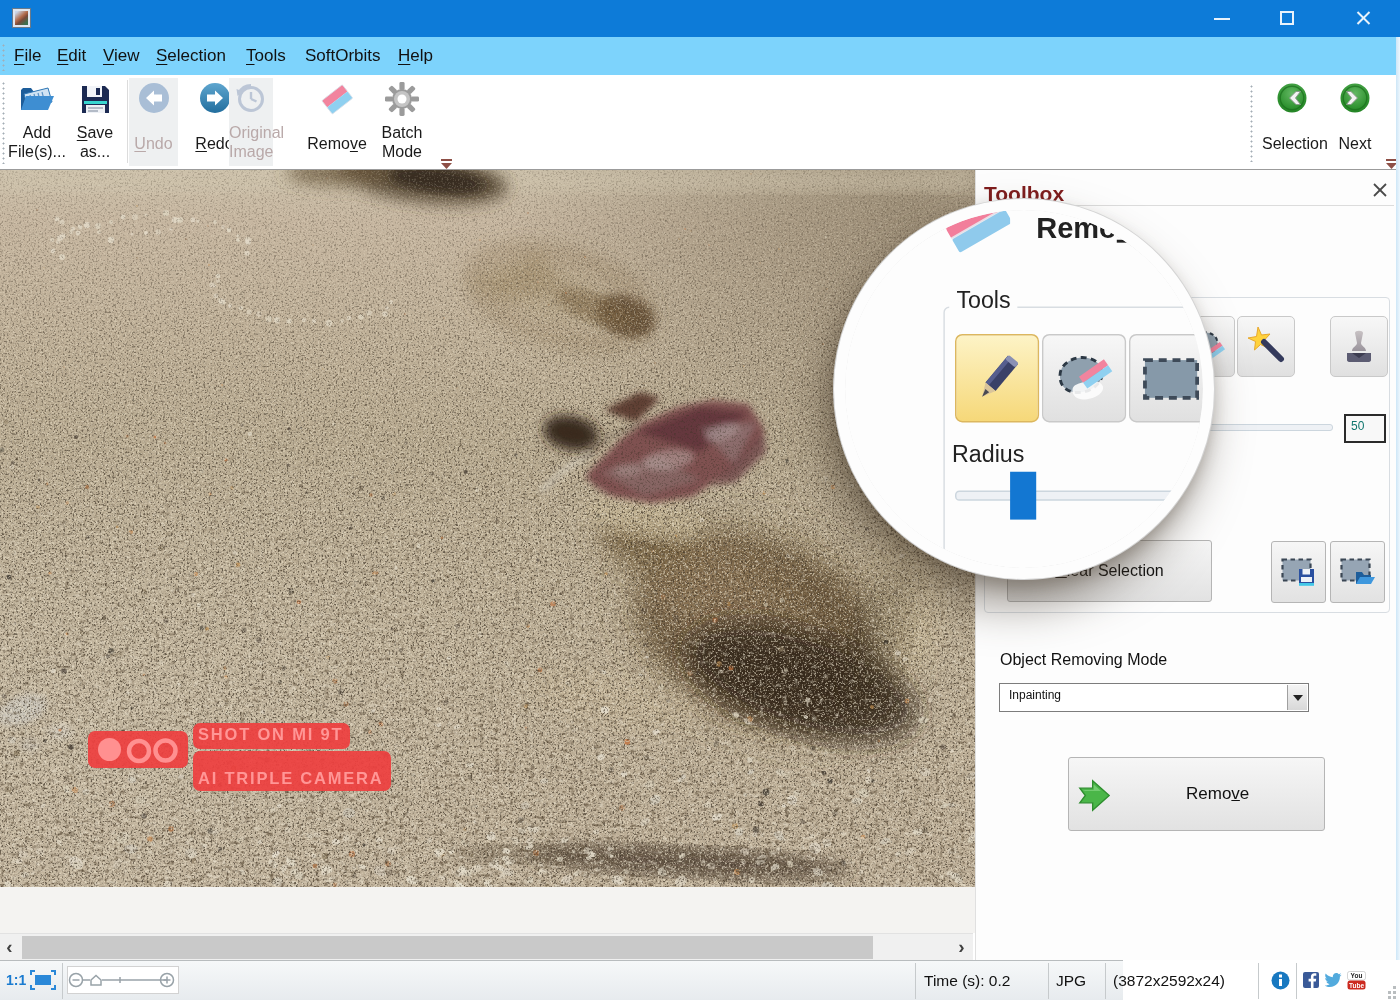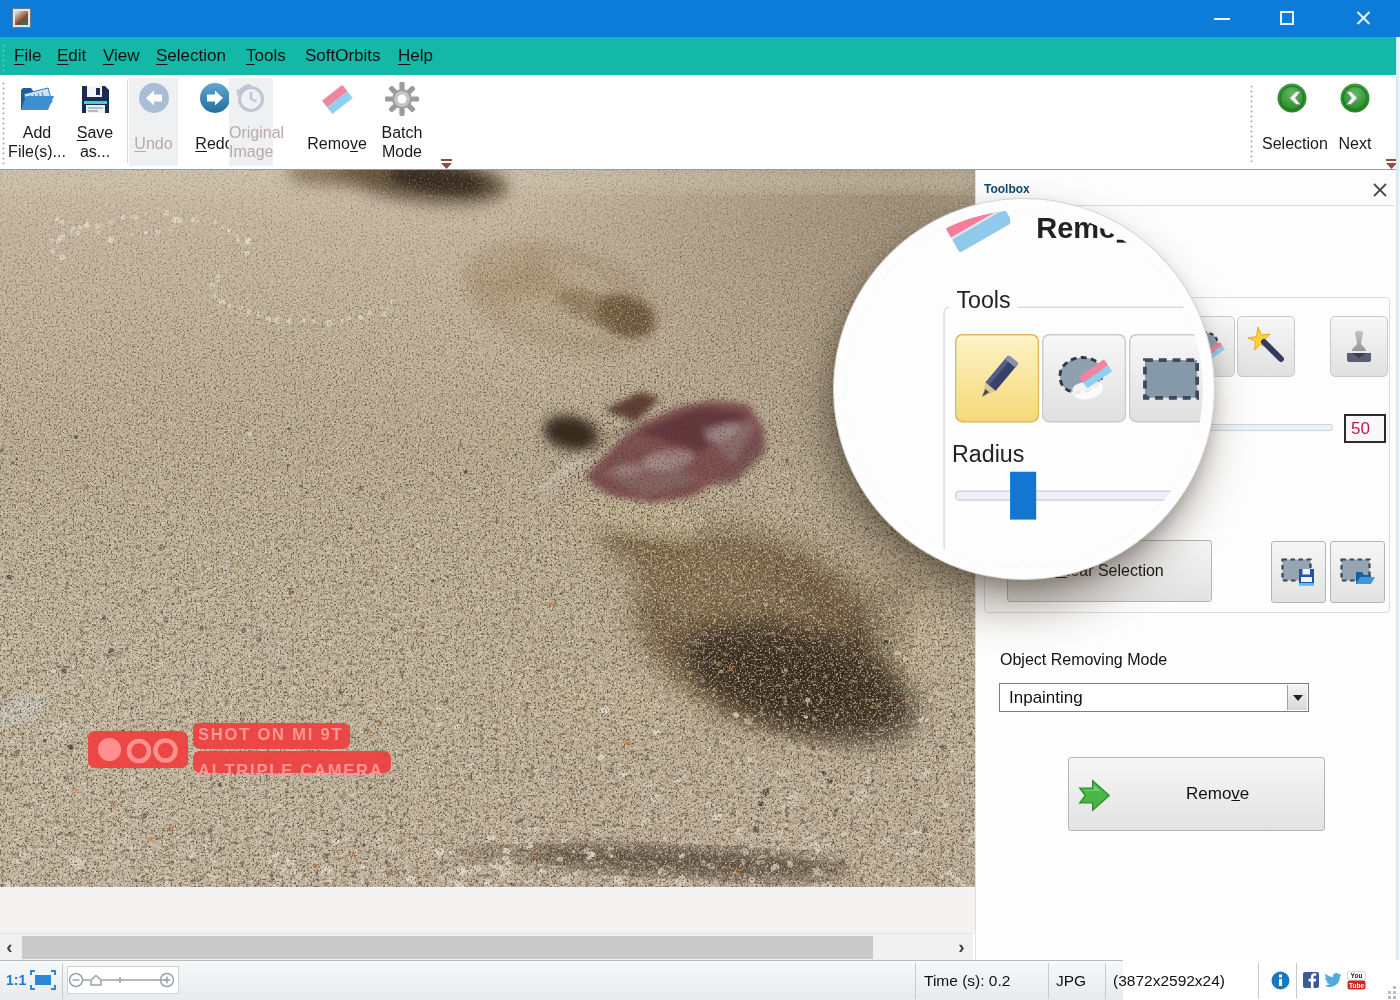--- a/index.html
+++ b/index.html
@@ -8,21 +8,21 @@
 
 .titlebar{position:absolute;left:0;top:0;width:1400px;height:37px;background:#0d7bd8;color:#fff}
 .titlebar .txt{position:absolute;left:37px;top:7px;font-size:17px;letter-spacing:.2px}
 .ticon{position:absolute;left:13px;top:9px;width:17px;height:18px;background:linear-gradient(140deg,#c9d6e8 10%,#b06a4a 45%,#7a4a3a 60%,#3e6e4e 85%);border:2px solid #dfe6ef;outline:1px solid #6a7a8a}
 .wbtn{position:absolute;top:0;height:37px;width:46px}
 .wline{position:absolute;left:15px;top:18px;width:16px;height:0;border-top:2px solid #e8f2fb}
 .wrect{position:absolute;left:16px;top:11px;width:14px;height:14px;border:2px solid #e8f2fb}
 .wx1,.wx2{position:absolute;left:15px;top:17px;width:17px;height:0;border-top:2px solid #e8f2fb}
 .wx1{transform:rotate(45deg)}.wx2{transform:rotate(-45deg)}
 
-.menubar{position:absolute;left:0;top:37px;width:1400px;height:38px;background:#14b8a6}
+.menubar{position:absolute;left:0;top:37px;width:1400px;height:38px;background:#7dd3fc}
 .menu{position:absolute;top:9px;font-size:17px;color:#111}
 .menu u{text-decoration-thickness:1px;text-underline-offset:3px}
 .grip{position:absolute;left:2px;width:3px;background-image:radial-gradient(circle,#a3adb5 0.9px,transparent 1.1px);background-size:3px 5px;background-repeat:repeat-y}
 
 .toolbar{position:absolute;left:0;top:75px;width:1400px;height:95px;background:#fff;border-bottom:1px solid #9b9b9b}
 .tbtn{position:absolute;top:3px;height:88px;text-align:center;font-size:16px;color:#1a1a1a}
 .tbtn .lbl{position:absolute;left:0;right:0;top:45px;line-height:19px}
 .tbtn .lbl1{position:absolute;left:0;right:0;top:57px}
 .tbtn.dis{background:#eef0f1}
 .tbtn.dis .lbl,.tbtn.dis .lbl1{color:#b9a9a9}
@@ -43,24 +43,24 @@
 .ssep{position:absolute;top:2px;width:1px;height:36px;background:#c6cacc}
 .stx{position:absolute;top:11px}
 
 .panel{position:absolute;left:975px;top:170px;width:425px;height:790px;background:#fdfdfd;border-left:1px solid #e0e0e0}
 .pedge{position:absolute;left:1396px;top:37px;width:4px;height:923px;background:linear-gradient(90deg,#cde6f7,#eef7fd)}
 .gbox{position:absolute;border:1px solid #d8dde2;border-radius:4px}
 .toolb{position:absolute;width:58px;height:61px;border:1px solid #c9c9c9;border-radius:5px;background:linear-gradient(#f7f7f7,#e0e0e0)}
 .toolb.sel{background:linear-gradient(#fdf3c6,#f6d879);border-color:#dcb75f}
 .toolb svg{position:absolute;left:50%;top:50%;transform:translate(-50%,-50%)}
 .btn{position:absolute;border:1px solid #b5b5b5;border-radius:3px;background:linear-gradient(#f6f6f6,#e2e2e2);font-size:16px;color:#111;text-align:center}
-.inp50{position:absolute;left:1344px;top:414px;width:42px;height:29px;border:2px solid #2b2b2b;background:#f8f8f8;font-size:17px;padding:3px 0 0 5px;color:#be185d}
+.inp50{position:absolute;left:1344px;top:414px;width:42px;height:29px;border:2px solid #2b2b2b;background:#f8f8f8;font-size:12px;padding:3px 0 0 5px;color:#0f766e}
 .slider{position:absolute;height:7px;background:#eef1f5;border:1px solid #ccd6de;border-radius:3px}
 .combo{position:absolute;left:999px;top:683px;width:310px;height:29px;background:#fff;border:1px solid #7c7c7c}
-.combo .t{position:absolute;left:9px;top:4px;font-size:17px;color:#111}
+.combo .t{position:absolute;left:9px;top:4px;font-size:12px;color:#111}
 .combo .ar{position:absolute;right:1px;top:1px;width:20px;height:25px;background:linear-gradient(#f4f4f4,#d8d8d8);border-left:1px solid #a0a0a0}
 .combo .ar:after{content:"";position:absolute;left:5px;top:10px;border:5px solid transparent;border-top:6px solid #222}
 
 .lens{position:absolute;left:834px;top:199px;width:380px;height:380px;border-radius:50%;background:#fff;
   border:11px solid #fdfdfd;
   box-shadow:0 0 0 1px #d4d4d4, -10px 26px 45px rgba(66,54,40,.5), -2px 8px 16px rgba(66,54,40,.28), inset 0 0 16px rgba(125,125,125,.4);
   overflow:hidden}
 .lensin{position:absolute;left:0;top:0;width:358px;height:358px;border-radius:50%;overflow:hidden;background:#fdfdfd}
 .lmap{position:absolute;left:0;top:0;transform:translate(-1328.4px,-334.2px) scale(1.45);transform-origin:0 0}
 </style></head><body>
@@ -1135,37 +1135,37 @@
             <stop offset="1" stop-color="#000"></stop>
           </radialGradient>
           <ellipse cx="655" cy="282" rx="130" ry="75" fill="url(#rgl)"></ellipse>
         </mask>
 <g opacity="0.4" mask="url(#mLeaf)">
           <rect x="515" y="200" width="280" height="165" filter="url(#gdark)"></rect>
         </g>
 </svg></div>
 <div class="wm" style="left:88px;top:731px;width:100px;height:37px"></div>
 <div class="wm" style="left:193px;top:723px;height:26px;padding:2px 7px 0 5px">SHOT ON MI 9T</div>
-<div class="wm" style="left:193px;top:751px;height:22px;padding:10px 7px 0 5px">AI TRIPLE CAMERA</div>
+<div class="wm" style="left:193px;top:751px;height:40px;padding:18px 7px 0 5px">AI TRIPLE CAMERA</div>
 <svg class="abs" style="left:88px;top:731px" width="105" height="40" viewBox="0 0 105 40">
  <circle cx="21.5" cy="18.5" r="11.5" fill="#ff9090"></circle>
  <circle cx="51" cy="20" r="10" fill="none" stroke="#ff9090" stroke-width="4.5"></circle>
  <circle cx="77.5" cy="19.5" r="10" fill="none" stroke="#ff9090" stroke-width="4.5"></circle>
 </svg>
 <div class="gapstrip"></div>
 <div class="hscroll">
  <div class="harrow" style="left:1px">‹</div>
  <div class="hthumb"></div>
  <div class="harrow" style="right:3px">›</div>
 </div>
 
 <div class="panel"></div>
 <div class="pedge"></div>
 
- <div class="abs" style="left:984px;top:182px;font-size:12px;font-weight:bold;color:#0c4a6e">Toolbox</div>
+ <div class="abs" style="left:984px;top:182px;font-size:21px;font-weight:bold;color:#7f1d1d">Toolbox</div>
  <div class="abs" style="left:1371px;top:181px"><svg width="18" height="18" viewBox="0 0 18 18">
         <g stroke="#4a4a4a" stroke-width="1.8">
           <line x1="3" y1="3" x2="15" y2="15"></line>
           <line x1="15" y1="3" x2="3" y2="15"></line>
         </g>
       </svg></div>
  <div class="abs" style="left:976px;top:205px;width:418px;height:1px;background:#dcdcdc"></div>
  <div class="abs" style="left:986px;top:218px;width:44px;height:44px">
    <svg width="44" height="44" viewBox="0 0 44 44">
         <g transform="rotate(-30 22 22)">

